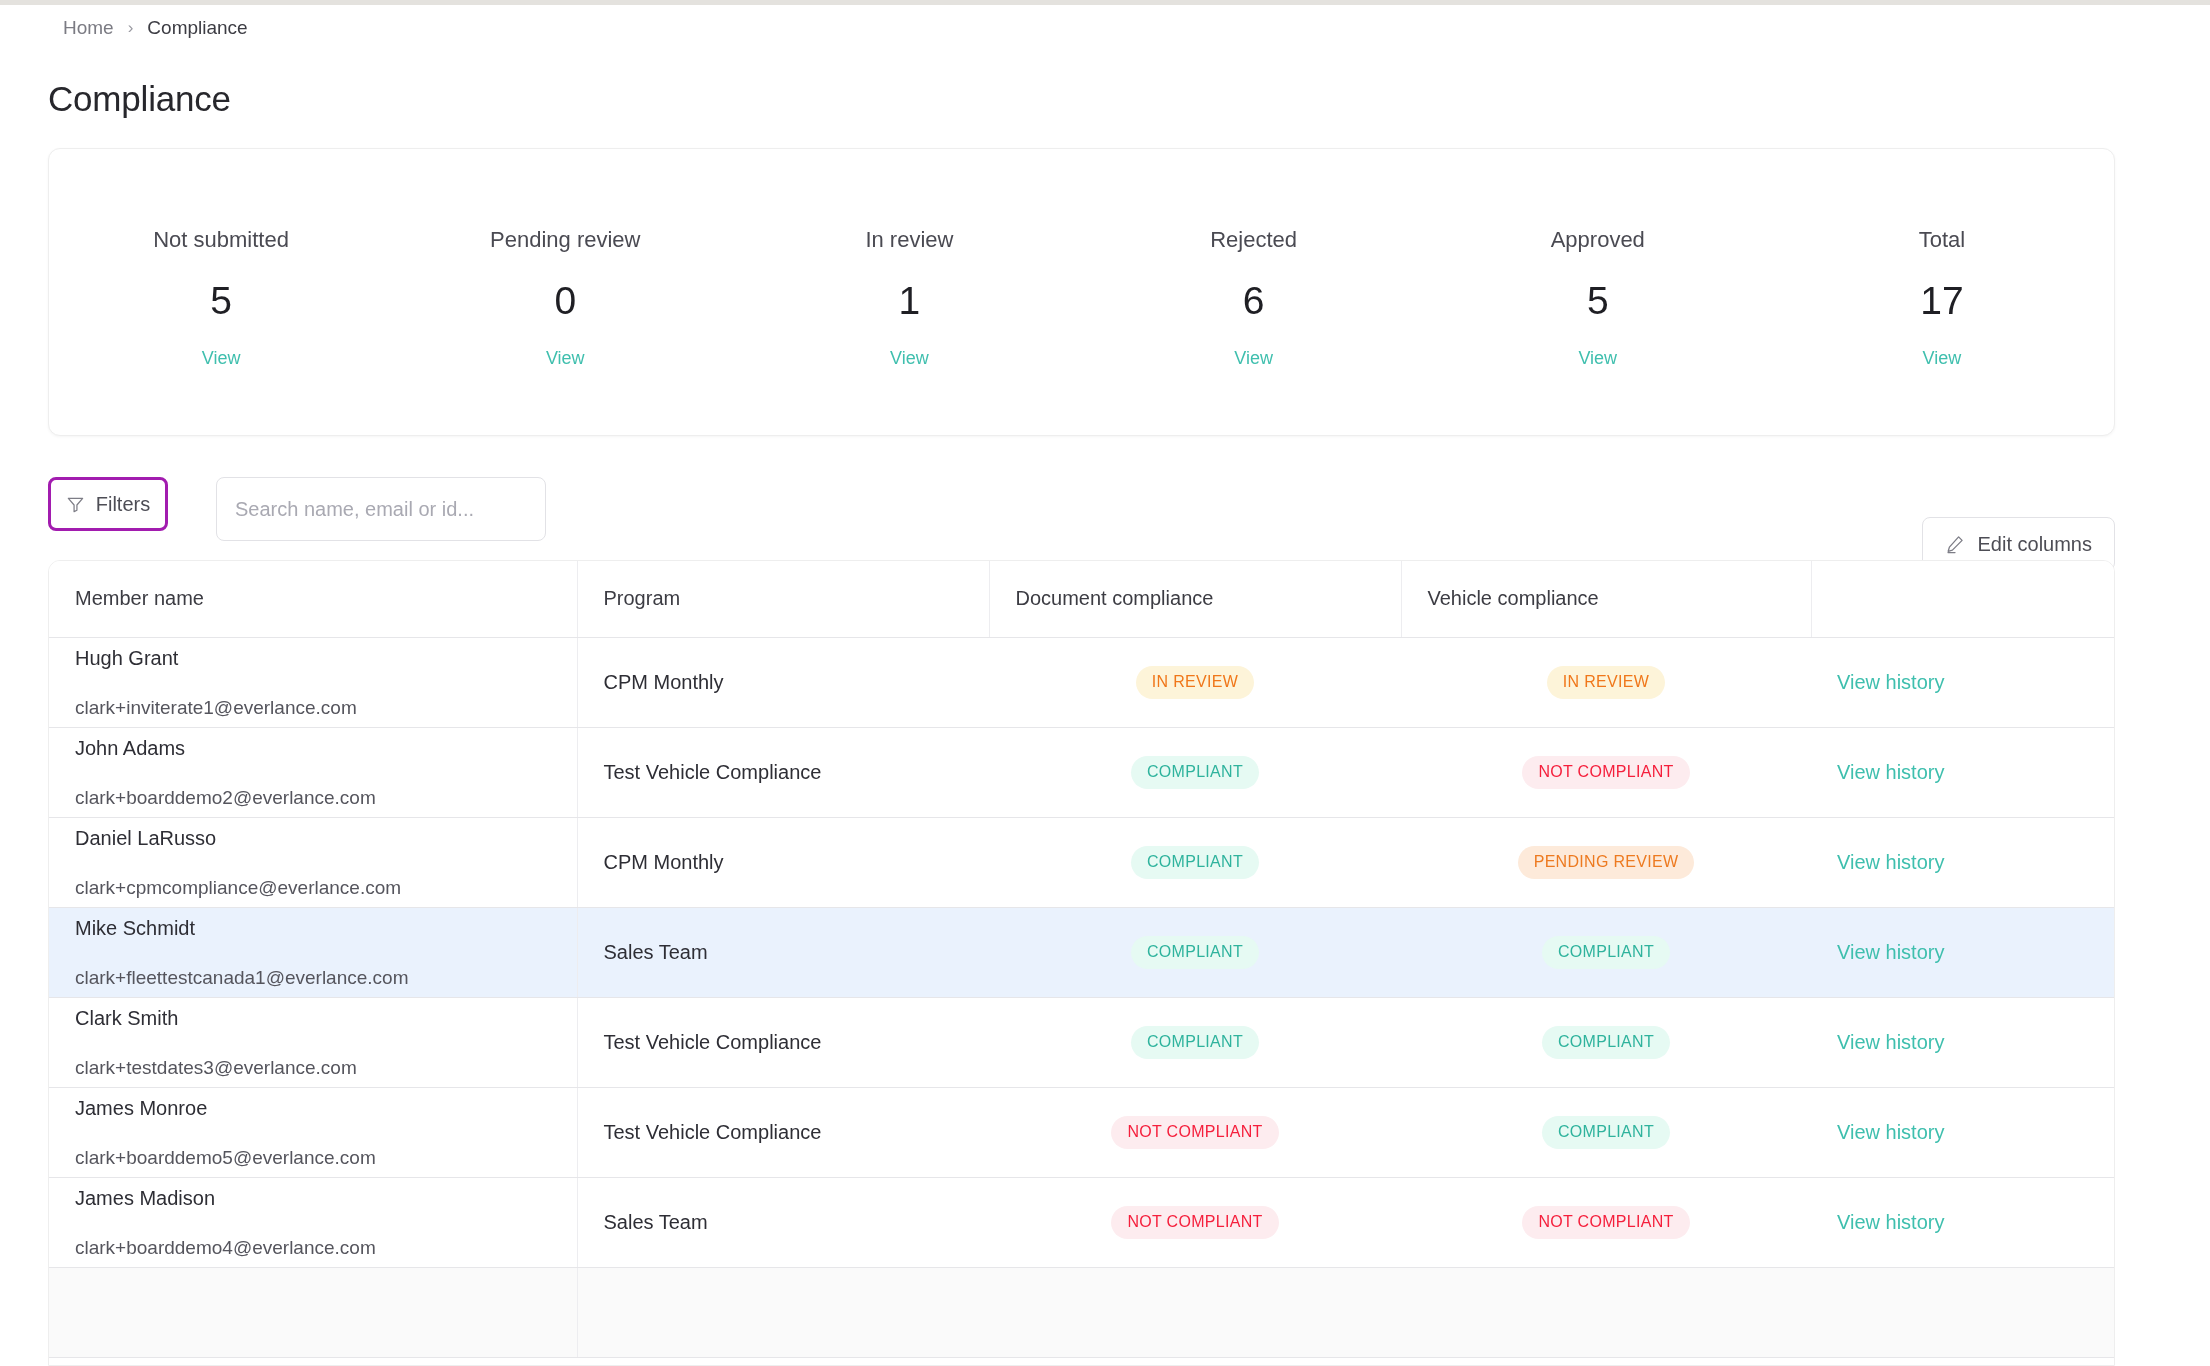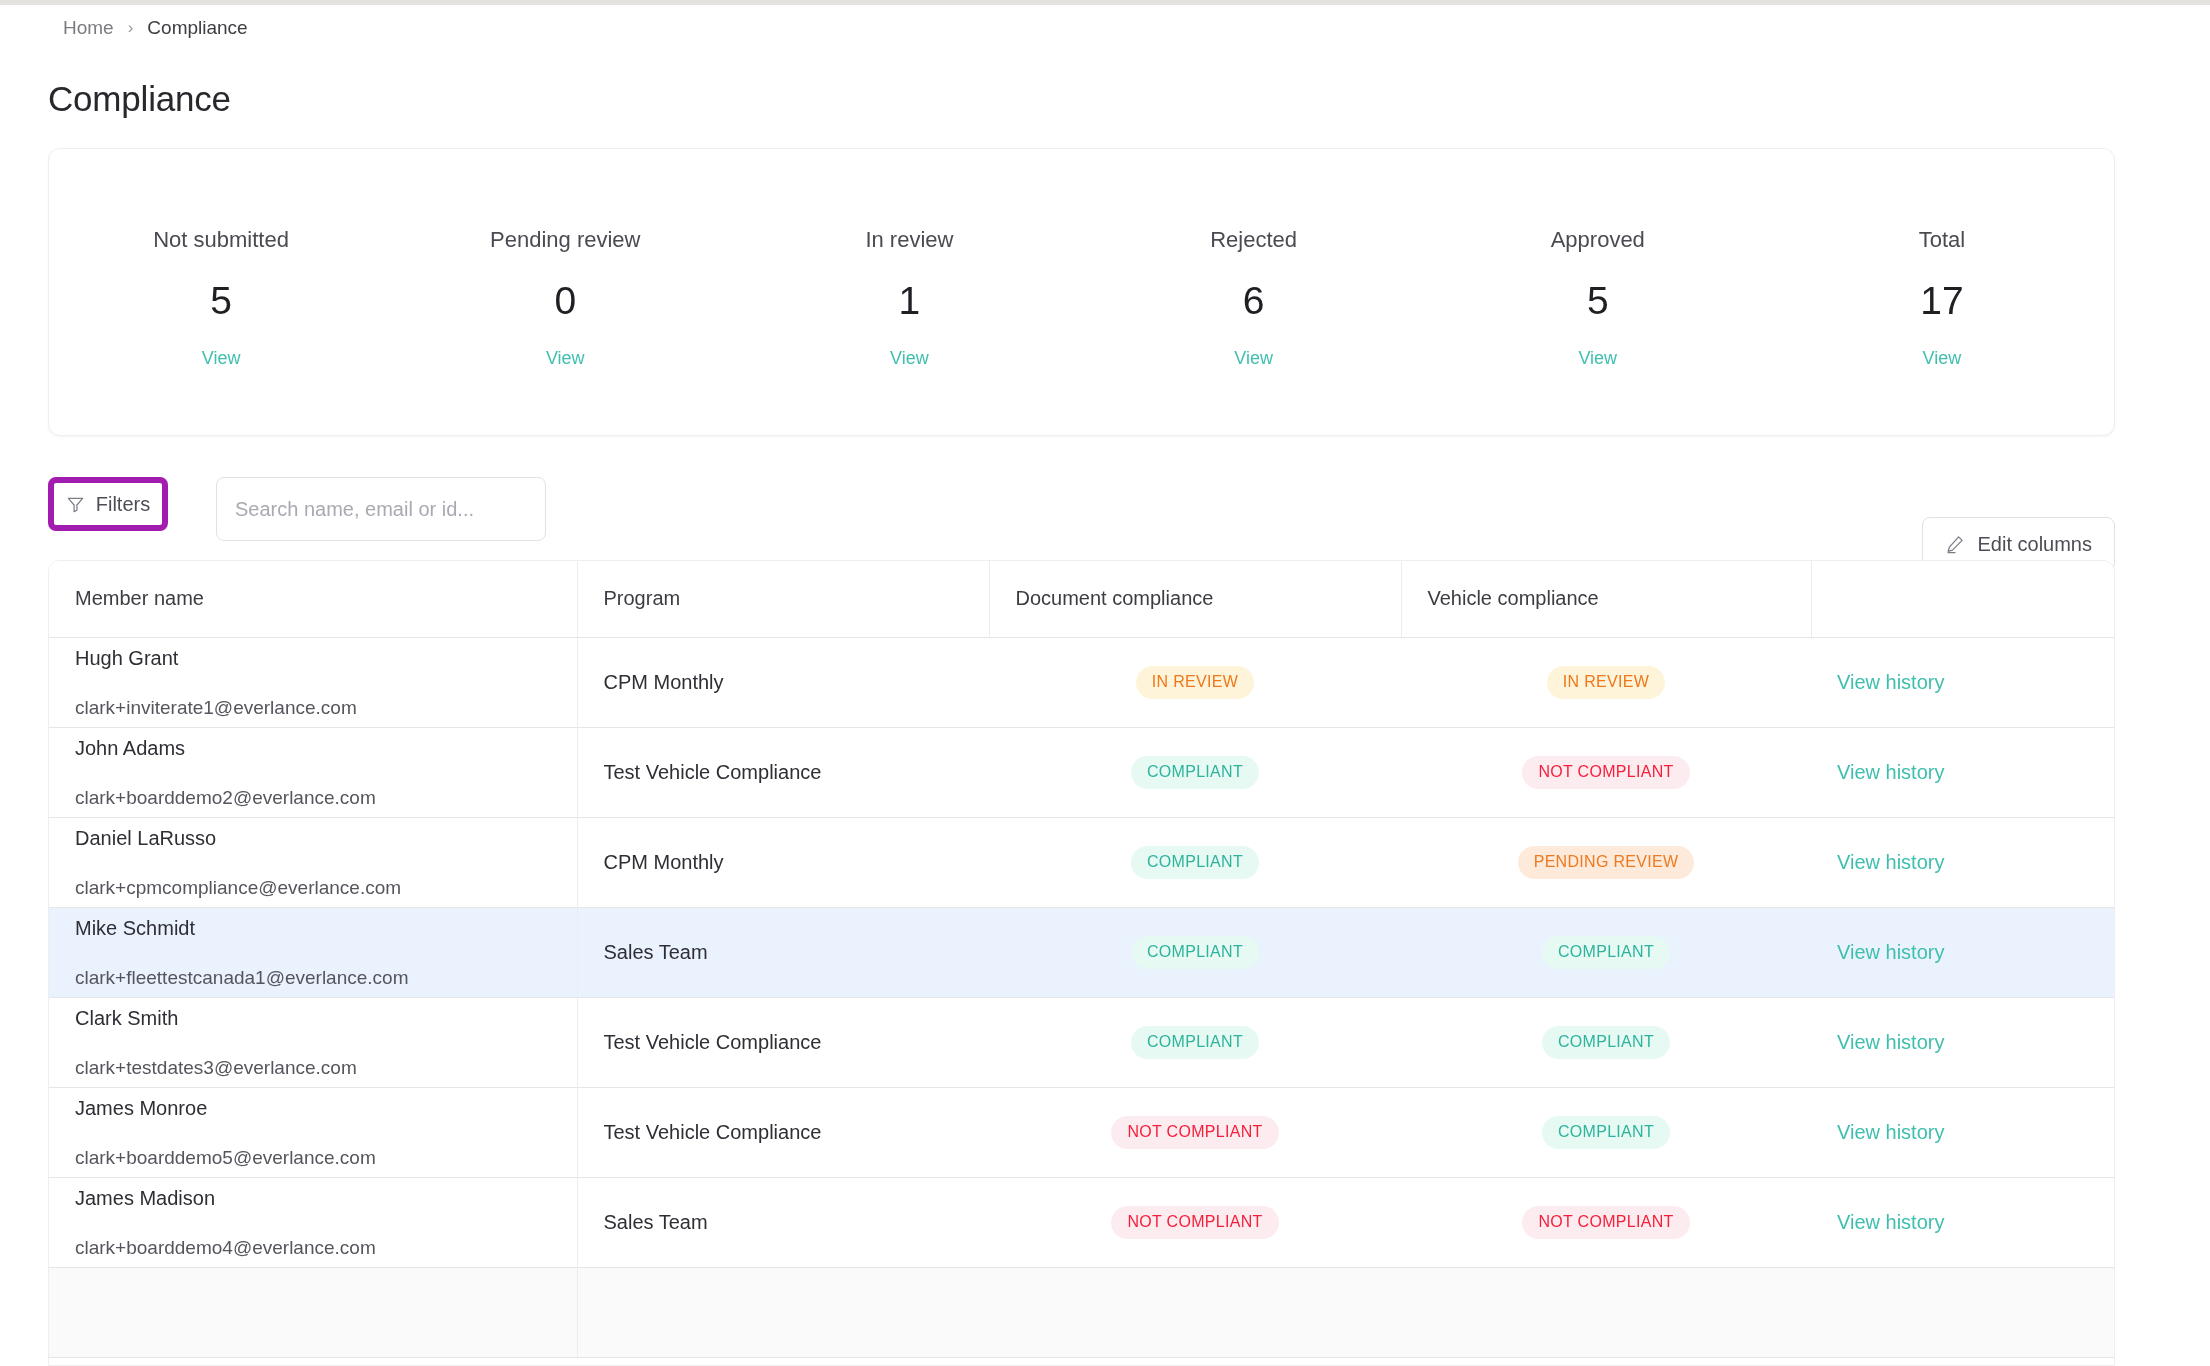--- a/index.html
+++ b/index.html
@@ -103,21 +103,21 @@
     top: 477px;
     left: 48px;
     width: 2067px;
     height: 54px;
   }
   .filters-btn {
     position: absolute;
     left: 0; top: 0;
     width: 120px;
     height: 54px;
-    border: 6px solid #a21caf;
+    border: 3px solid #a21caf;
     border-radius: 8px;
     background: #ffffff;
     display: flex;
     align-items: center;
     justify-content: center;
     gap: 11px;
     cursor: pointer;
   }
   .filters-btn .lbl { font-size: 20px; color: #4d4d55; }
 

